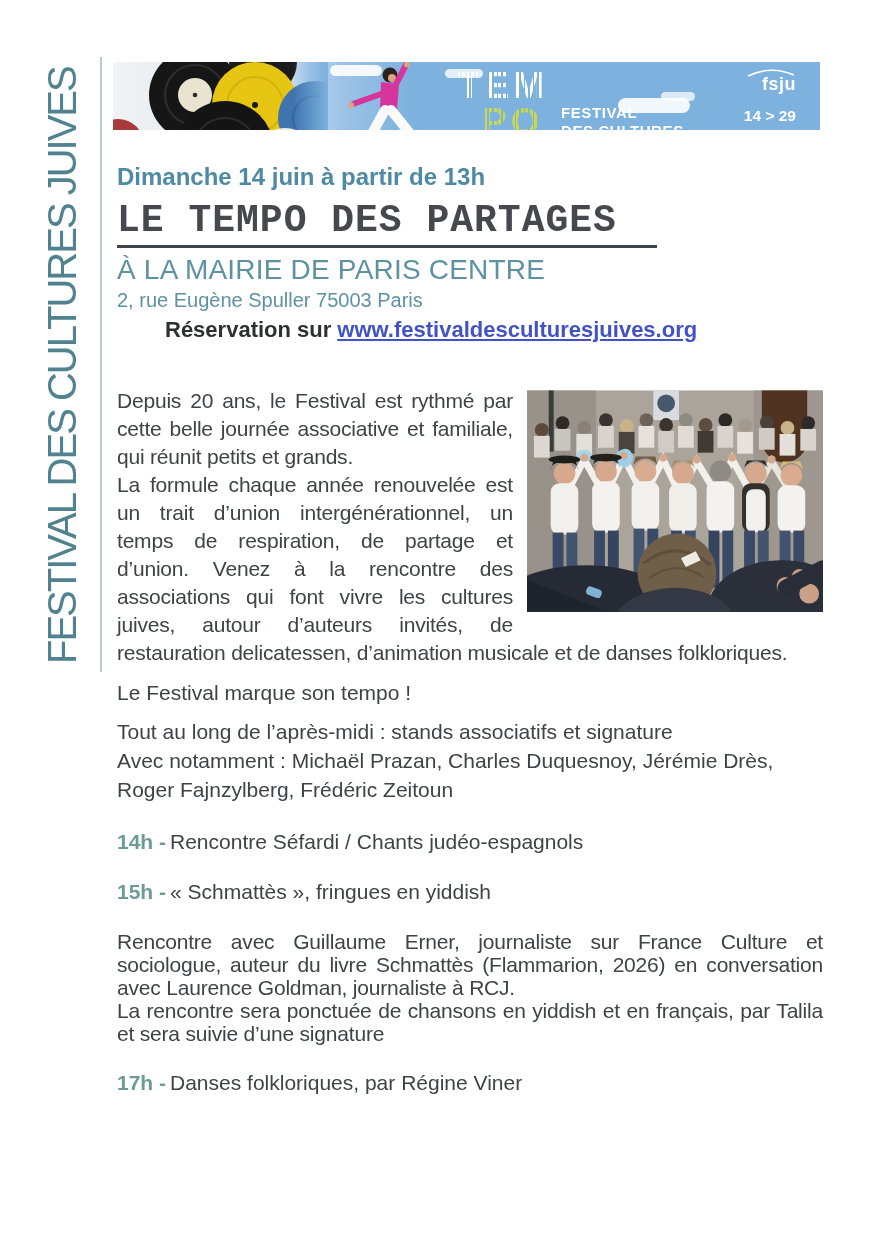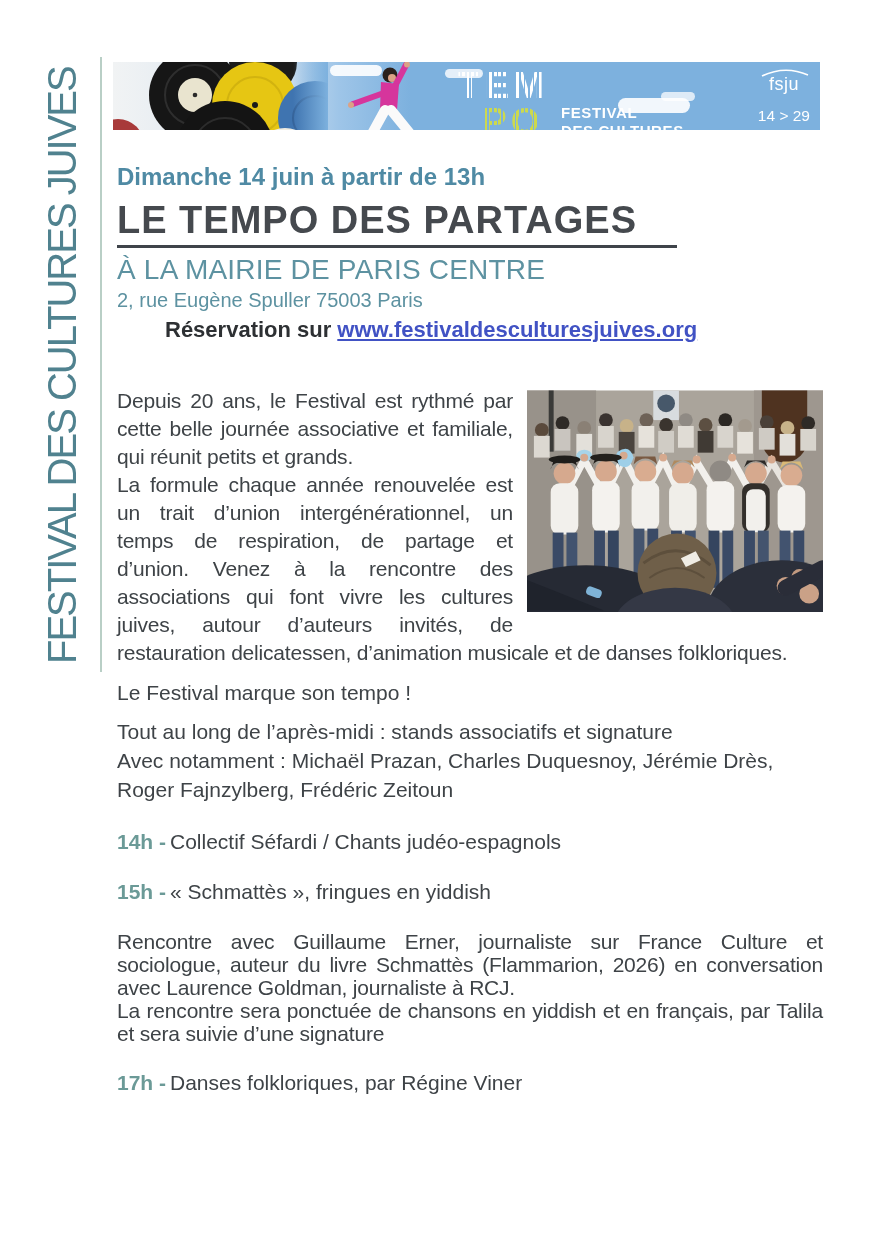--- a/index.html
+++ b/index.html
@@ -28,31 +28,31 @@
   .tempo-line{font-size:37px;letter-spacing:4px;
     background:repeating-linear-gradient(90deg,#ffffff 0,#ffffff 2.5px,rgba(255,255,255,0) 2.5px,rgba(255,255,255,0) 4.5px);
     -webkit-background-clip:text;background-clip:text;color:transparent;}
   .tempo-line.green{background:repeating-linear-gradient(90deg,#ccd94e 0,#ccd94e 2.5px,rgba(0,0,0,0) 2.5px,rgba(0,0,0,0) 4.5px);
     -webkit-background-clip:text;background-clip:text;padding-left:24px;}
 
   .wordmark{position:absolute;left:448px;top:42px;color:#ffffff;font-weight:bold;
     font-size:15px;line-height:1.18;letter-spacing:.6px;}
   .edition{color:#ccd94e;}
 
-  .banner-right{position:absolute;right:10px;top:5px;text-align:center;color:#ffffff;font-weight:normal;}
+  .banner-right{position:absolute;right:24px;top:5px;text-align:right;color:#ffffff;font-weight:bold;}
   .fsju-swoosh{display:block;margin:0 0 -3px auto;}
   .fsju-text{font-size:18px;letter-spacing:.5px;}
   .dates{margin-top:12px;font-size:15.5px;line-height:1.22;}
   .dates .green{color:#ccd94e;}
 
   
   .content{position:absolute;left:117px;top:163px;width:706px;color:#3e4347;}
   .date-line{font-size:24px;font-weight:bold;color:#4f8aa4;}
   .page-title{display:inline-block;margin-top:8px;font-size:38px;font-weight:bold;color:#45494e;
-    letter-spacing:1px;padding:0 40px 3px 0;border-bottom:3px solid #3f444a;}
+    letter-spacing:1px;padding:0 40px 3px 0;border-bottom:3px solid #3f444a;font-family:Liberation Mono, monospace;}
   .venue{margin-top:6px;font-size:28px;color:#5d92a1;letter-spacing:.2px;}
   .address{margin-top:3px;font-size:20px;color:#5d92a1;}
   .reservation{margin-top:5px;font-size:22px;font-weight:bold;color:#2d3033;margin-left:48px;}
   .resa-link{color:#4152c4;text-decoration:underline;cursor:pointer;margin-left:6px;}
 
   .body-block{margin-top:44px;font-size:21px;line-height:28px;text-align:justify;letter-spacing:-.2px;}
   .body-block p{margin:0;}
   .photo{float:right;width:296px;height:223px;margin:2px 0 8px 14px;}
   .tagline{margin-top:14px;font-size:21px;}
   .stands{margin-top:12px;font-size:21px;line-height:29px;}
@@ -279,21 +279,21 @@
     </div>
 
     <div class="tagline">Le Festival marque son tempo !</div>
 
     <div class="stands">
       <p>Tout au long de l’après-midi : stands associatifs et signature</p>
       <p>Avec notamment : Michaël Prazan, Charles Duquesnoy, Jérémie Drès, Roger Fajnzylberg, Frédéric Zeitoun</p>
     </div>
 
     <div class="sched">
-      <span class="time">14h -</span><span>Collectif Séfardi / Chants judéo-espagnols</span>
+      <span class="time">14h -</span><span>Rencontre Séfardi / Chants judéo-espagnols</span>
     </div>
 
     <div class="sched">
       <span class="time">15h -</span><span>« Schmattès », fringues en yiddish</span>
     </div>
 
     <div class="meeting">
       <p>Rencontre avec Guillaume Erner, journaliste sur France Culture et sociologue, auteur du livre Schmattès (Flammarion, 2026) en conversation avec Laurence Goldman, journaliste à RCJ.</p>
       <p>La rencontre sera ponctuée de chansons en yiddish et en français, par Talila et sera suivie d’une signature</p>
     </div>

